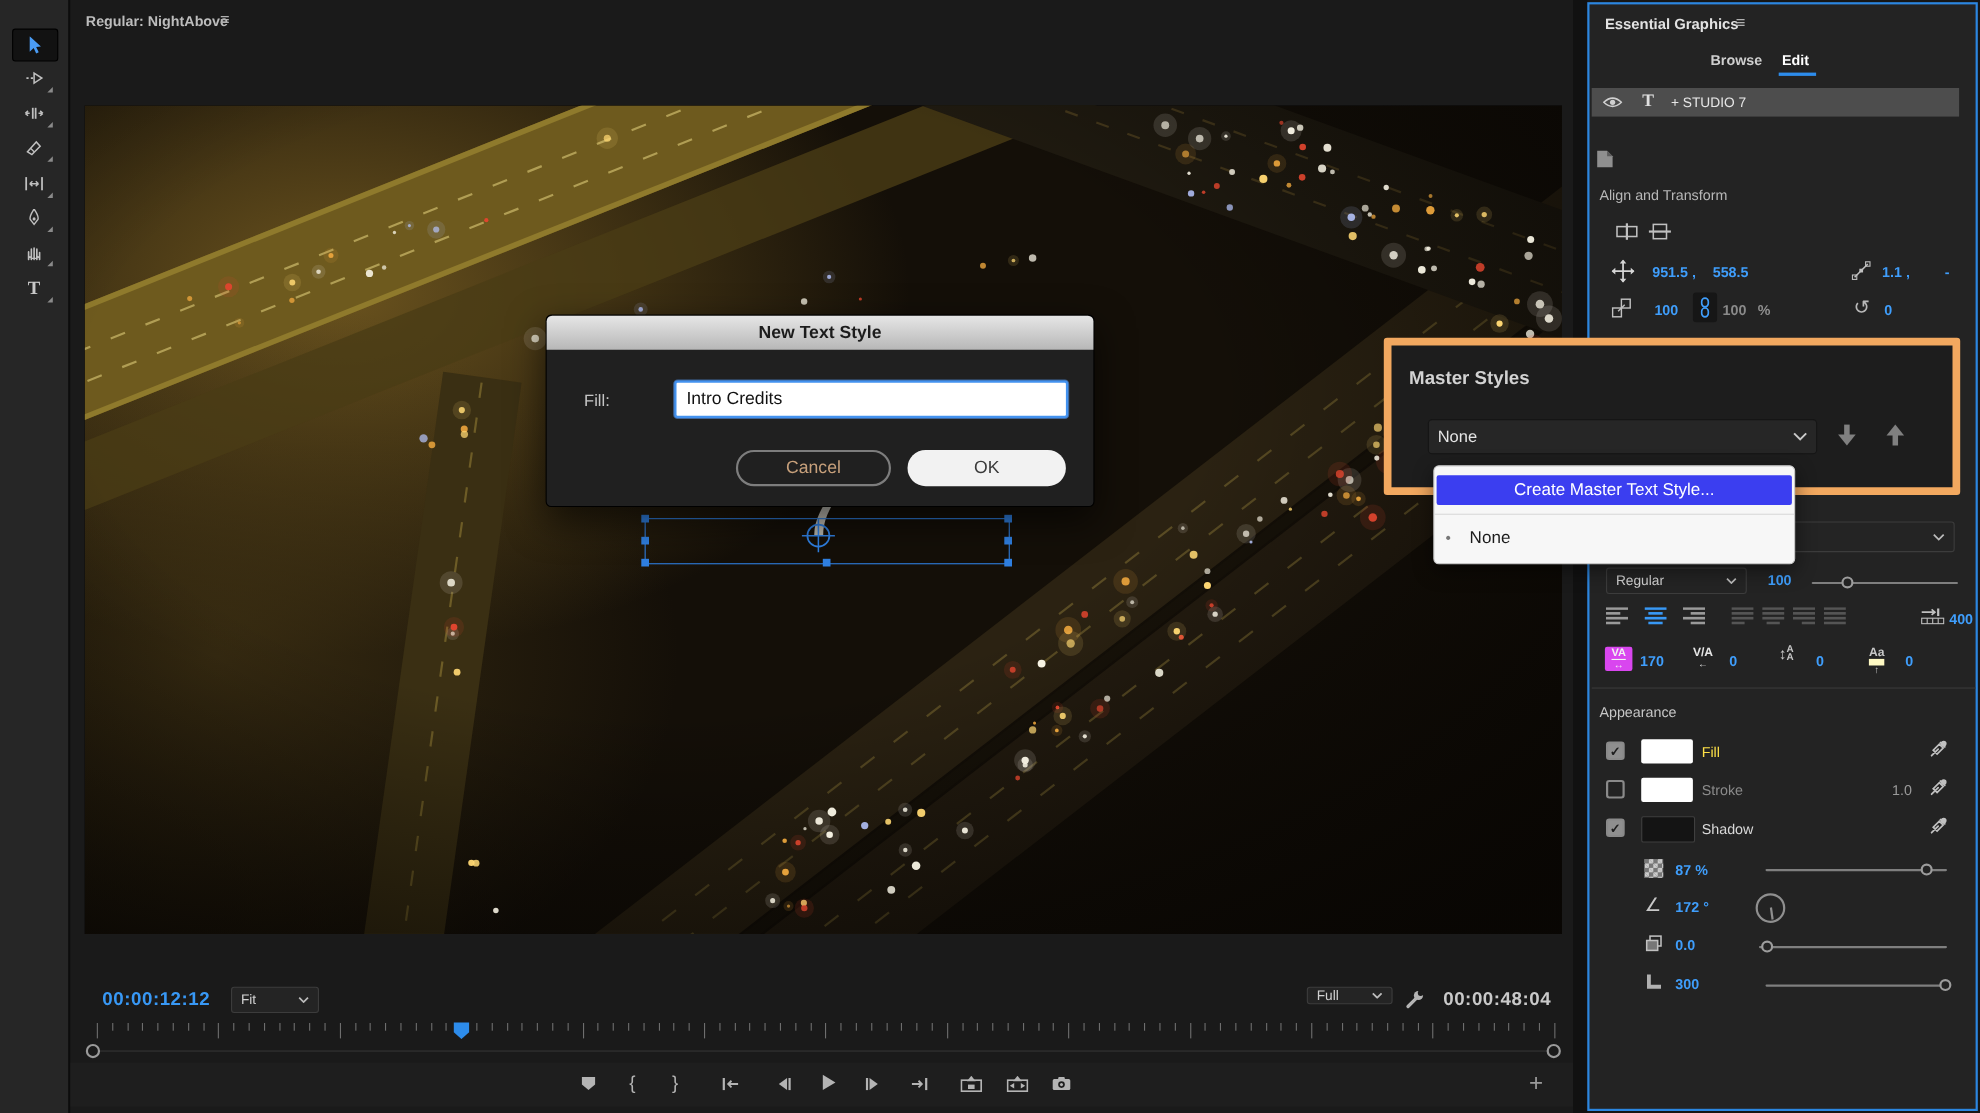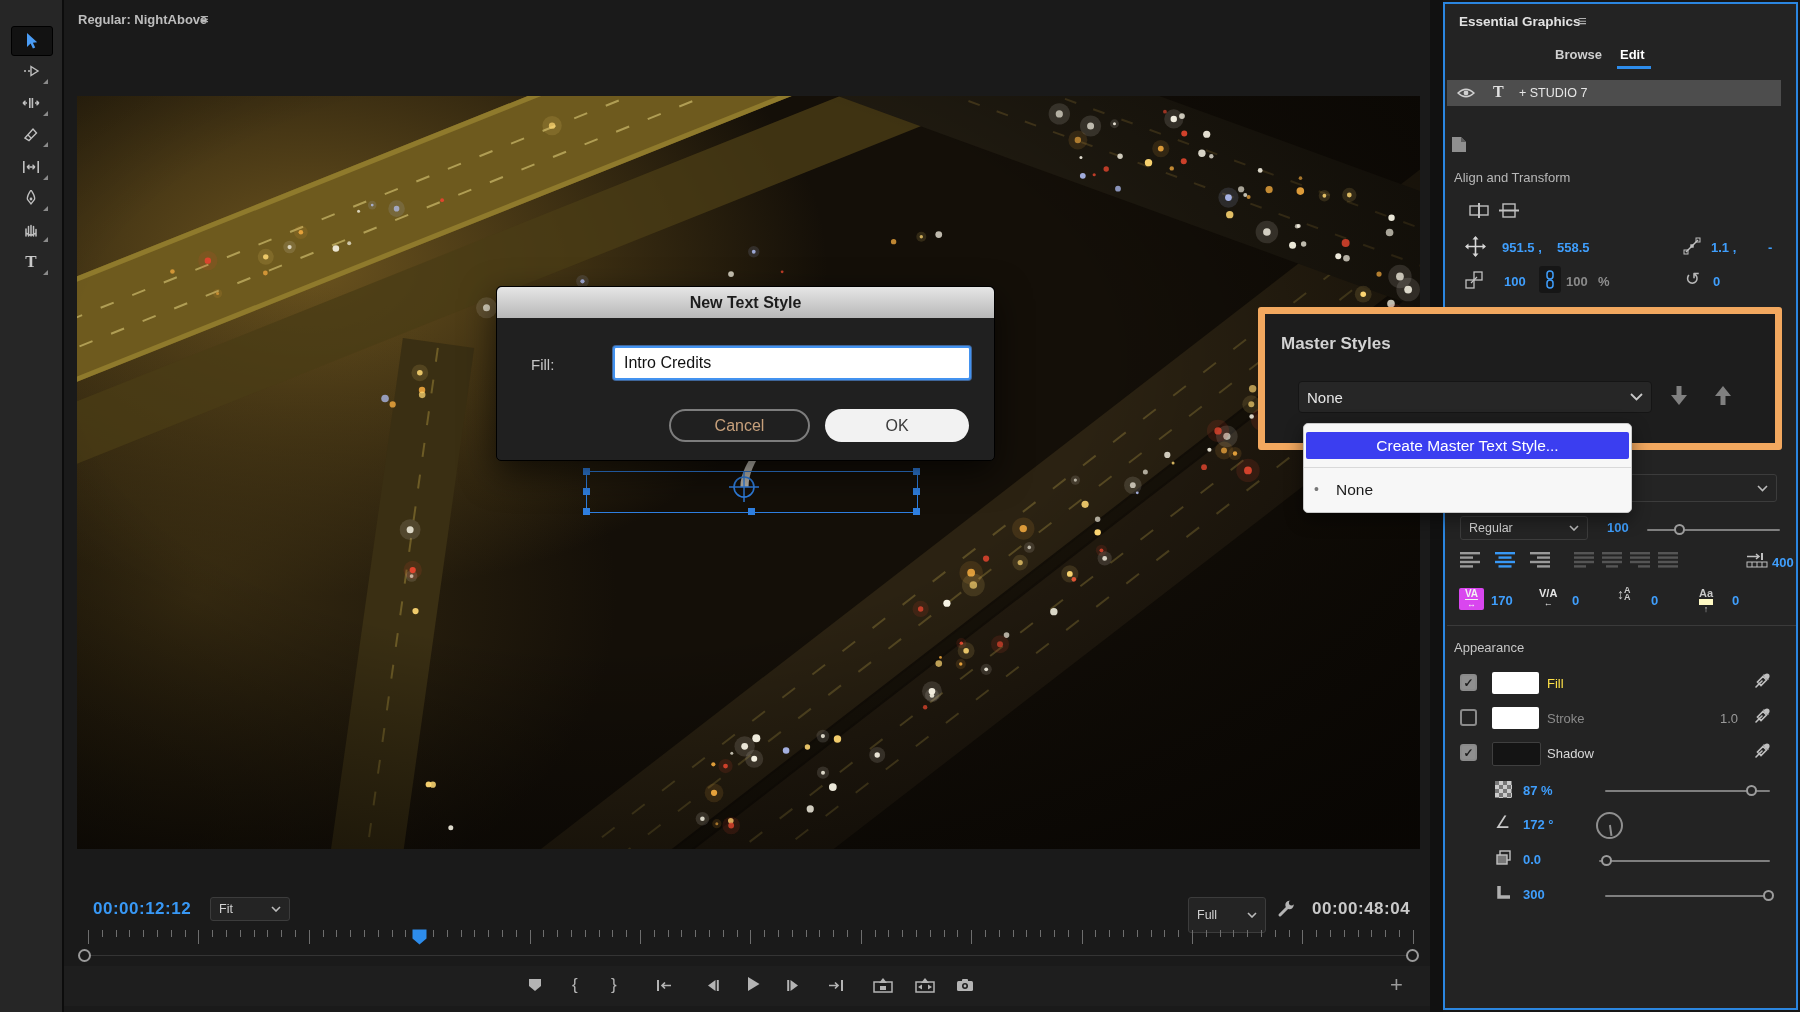--- a/index.html
+++ b/index.html
@@ -379,21 +379,21 @@
         </svg>
     </div>
 
     <div class="abs" style="left:29px;top:899px;font-size:17px;font-weight:bold;color:#3898f5;letter-spacing:0.5px;">00:00:12:12</div>
     <div class="abs dd" style="left:146px;top:897px;width:80px;height:24px;">
       <span>Fit</span>
       <svg width="10" height="6">
           <polyline points="1,1 5,5 9,1" stroke="#bbb" fill="none" stroke-width="1.6"></polyline>
         </svg>
     </div>
-    <div class="abs dd" style="left:1124px;top:897px;width:78px;height:36px;">
+    <div class="abs dd" style="left:1124px;top:897px;width:78px;height:16px;">
       <span>Full</span>
       <svg width="10" height="6">
           <polyline points="1,1 5,5 9,1" stroke="#bbb" fill="none" stroke-width="1.6"></polyline>
         </svg>
     </div>
     <div class="abs" style="left:1212px;top:899px;">
       <svg width="20" height="20">
           <path d="M4,16 L11,9" stroke="#b4b4b4" stroke-width="3" stroke-linecap="round"></path>
           <circle cx="13.5" cy="6" r="4.2" fill="#b4b4b4"></circle>
           <circle cx="15.5" cy="3.8" r="2.6" fill="#1a1a1a"></circle>

